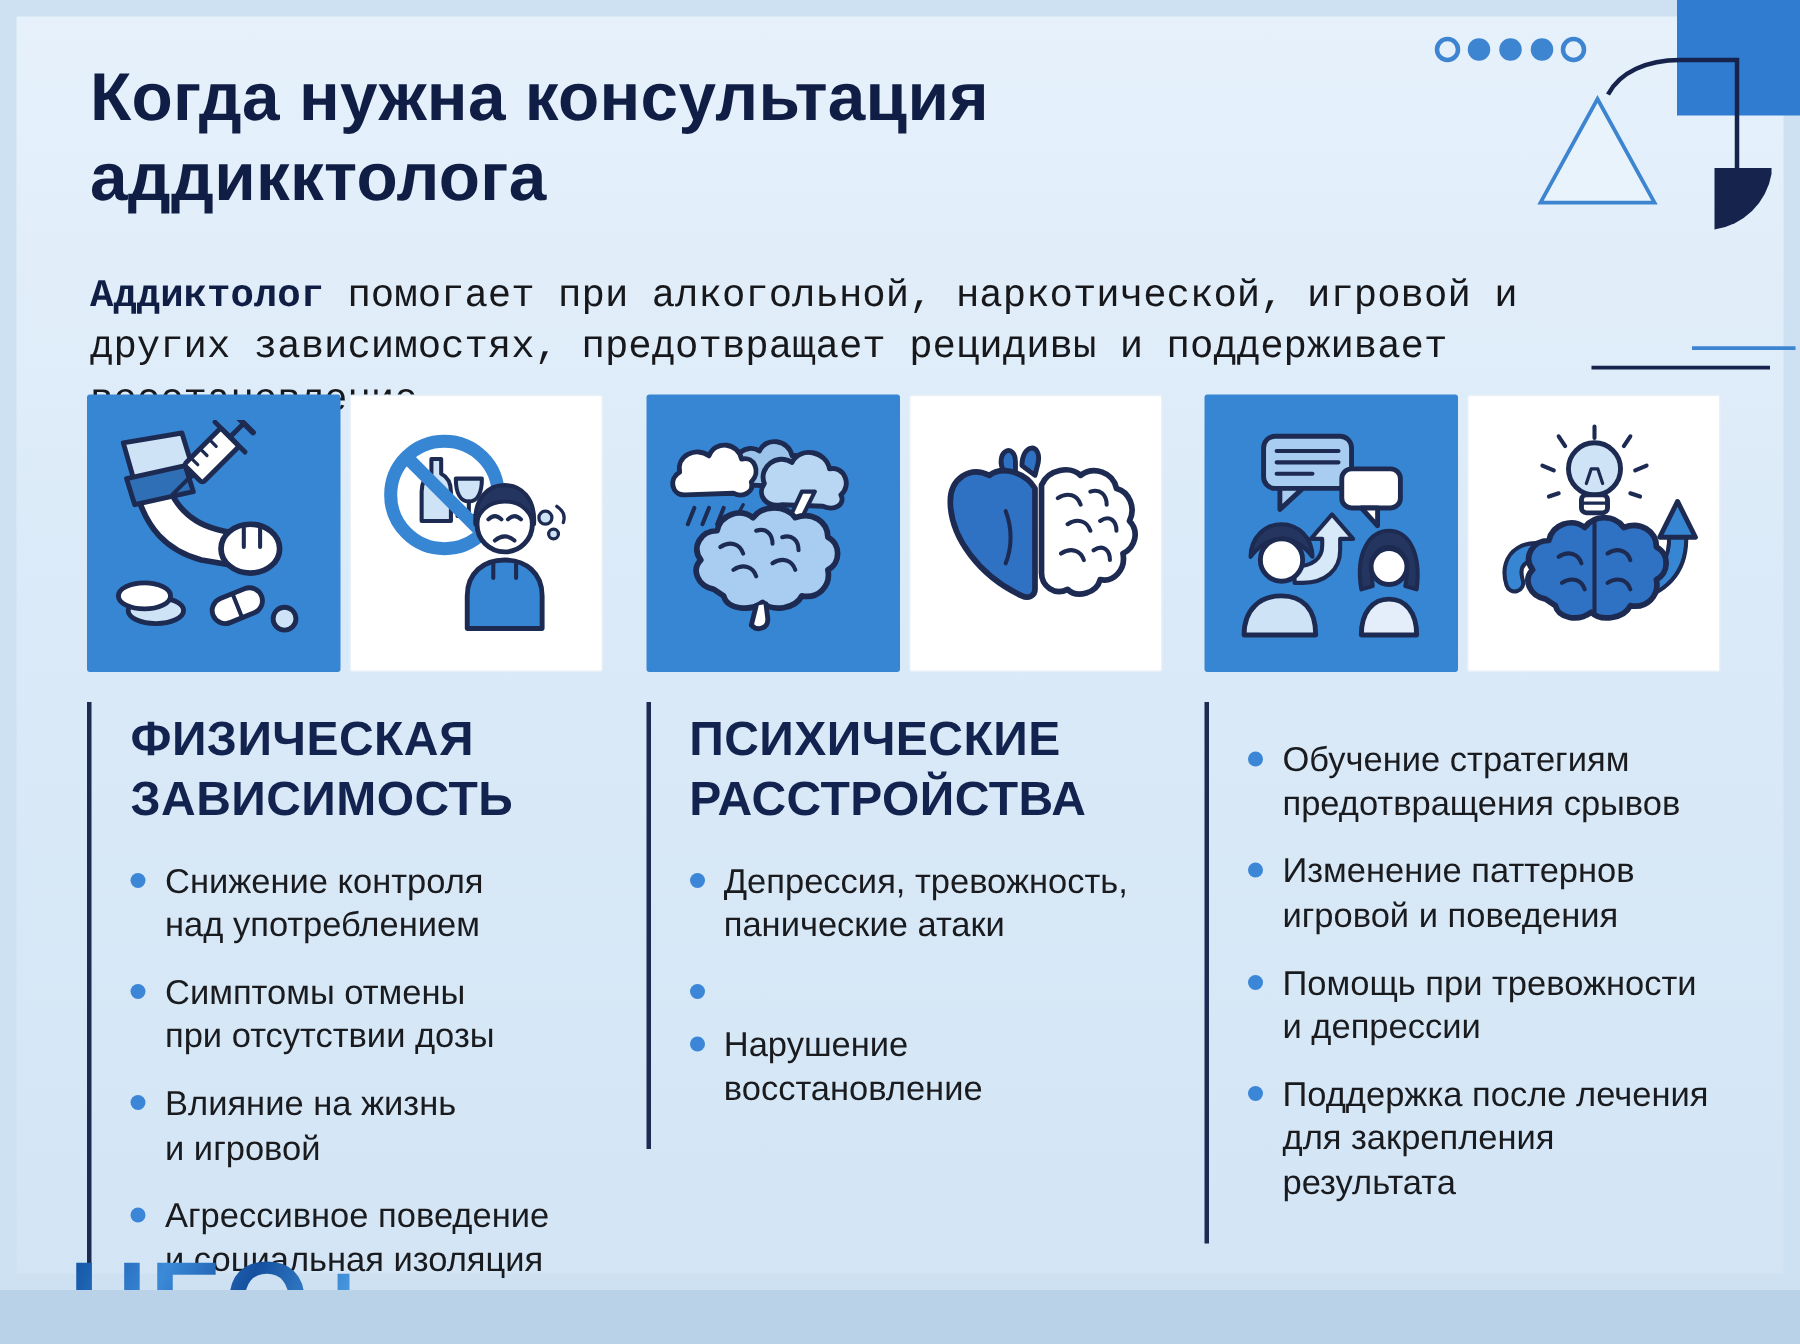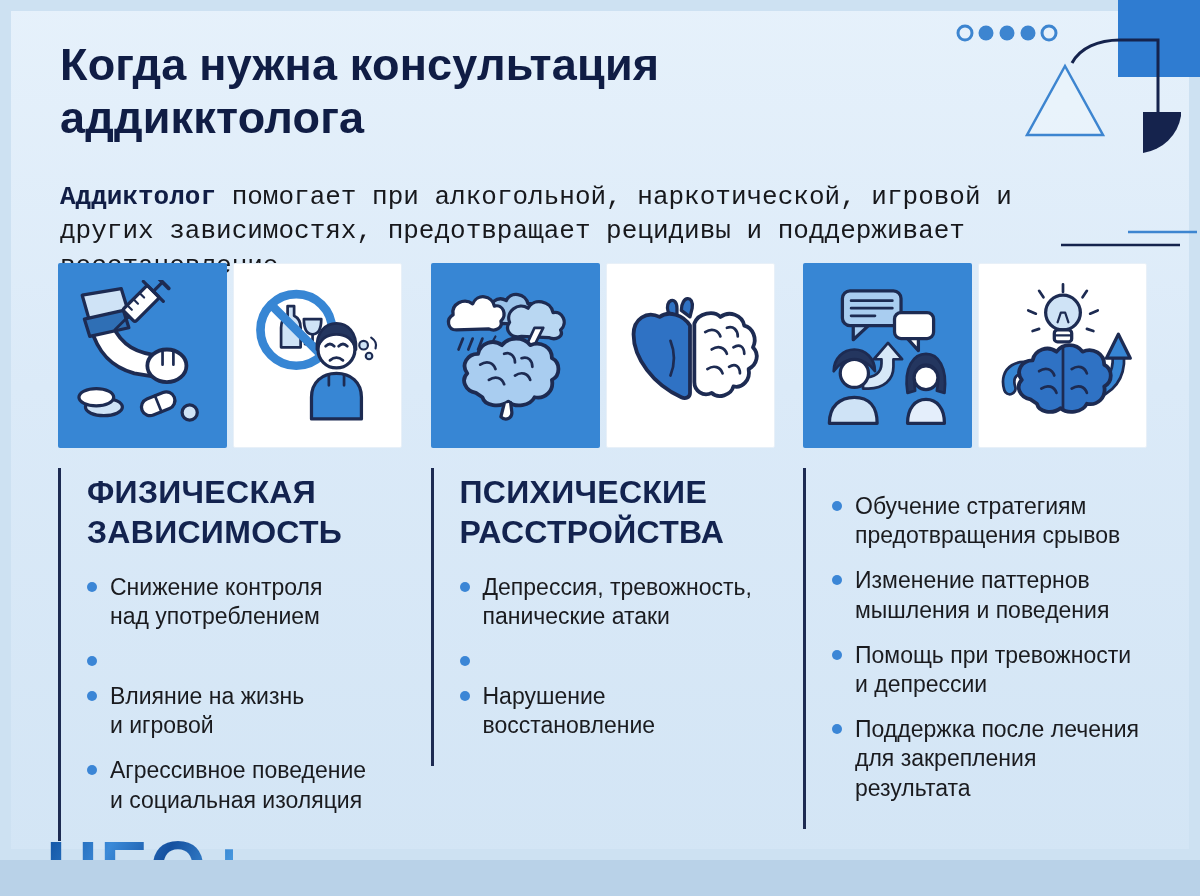--- a/index.html
+++ b/index.html
@@ -152,20 +152,22 @@
         <h2 class="col-title">ФИЗИЧЕСКАЯ
 ЗАВИСИМОСТЬ</h2>
         <ul class="bullets">
           <li>
               <span class="dot"></span>
               <span class="b-text">Снижение контроля
 над употреблением</span>
             </li>
           <li>
               <span class="dot"></span>
+              <span class="b-text">Симптомы отмены
+при отсутствии дозы</span>
             </li>
           <li>
               <span class="dot"></span>
               <span class="b-text">Влияние на жизнь
 и игровой</span>
             </li>
           <li>
               <span class="dot"></span>
               <span class="b-text">Агрессивное поведение
 и социальная изоляция</span>
@@ -260,21 +262,21 @@
       <div class="col-body">
         <ul class="bullets">
           <li>
               <span class="dot"></span>
               <span class="b-text">Обучение стратегиям
 предотвращения срывов</span>
             </li>
           <li>
               <span class="dot"></span>
               <span class="b-text">Изменение паттернов
-мышления и поведения</span>
+игровой и поведения</span>
             </li>
           <li>
               <span class="dot"></span>
               <span class="b-text">Помощь при тревожности
 и депрессии</span>
             </li>
           <li>
               <span class="dot"></span>
               <span class="b-text">Поддержка после лечения
 для закрепления

